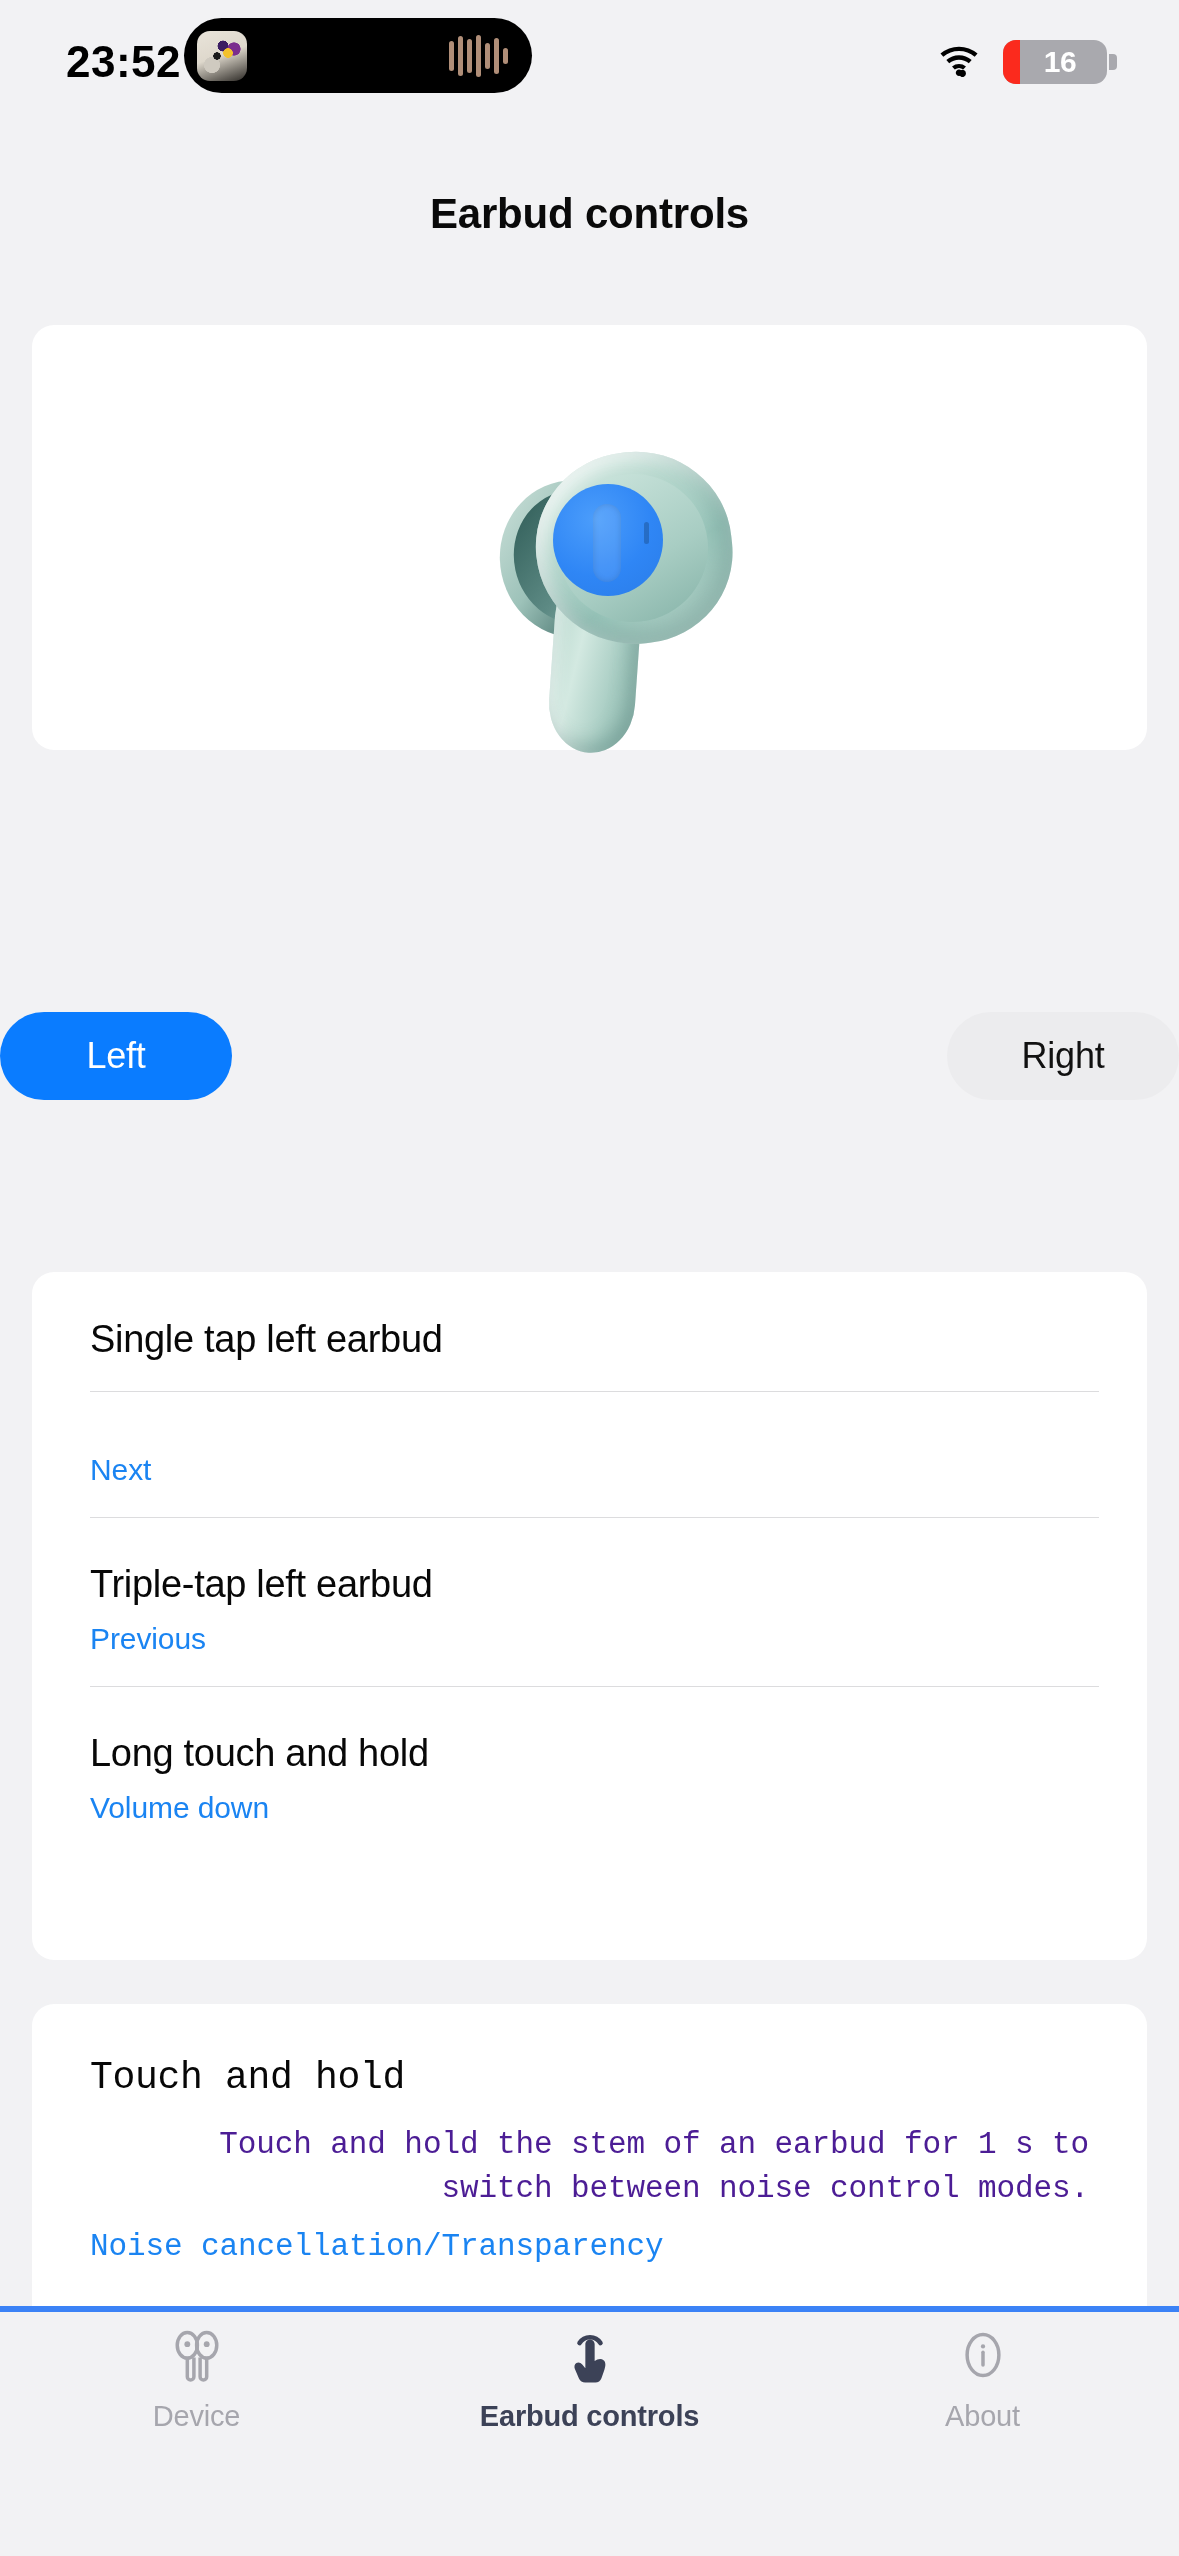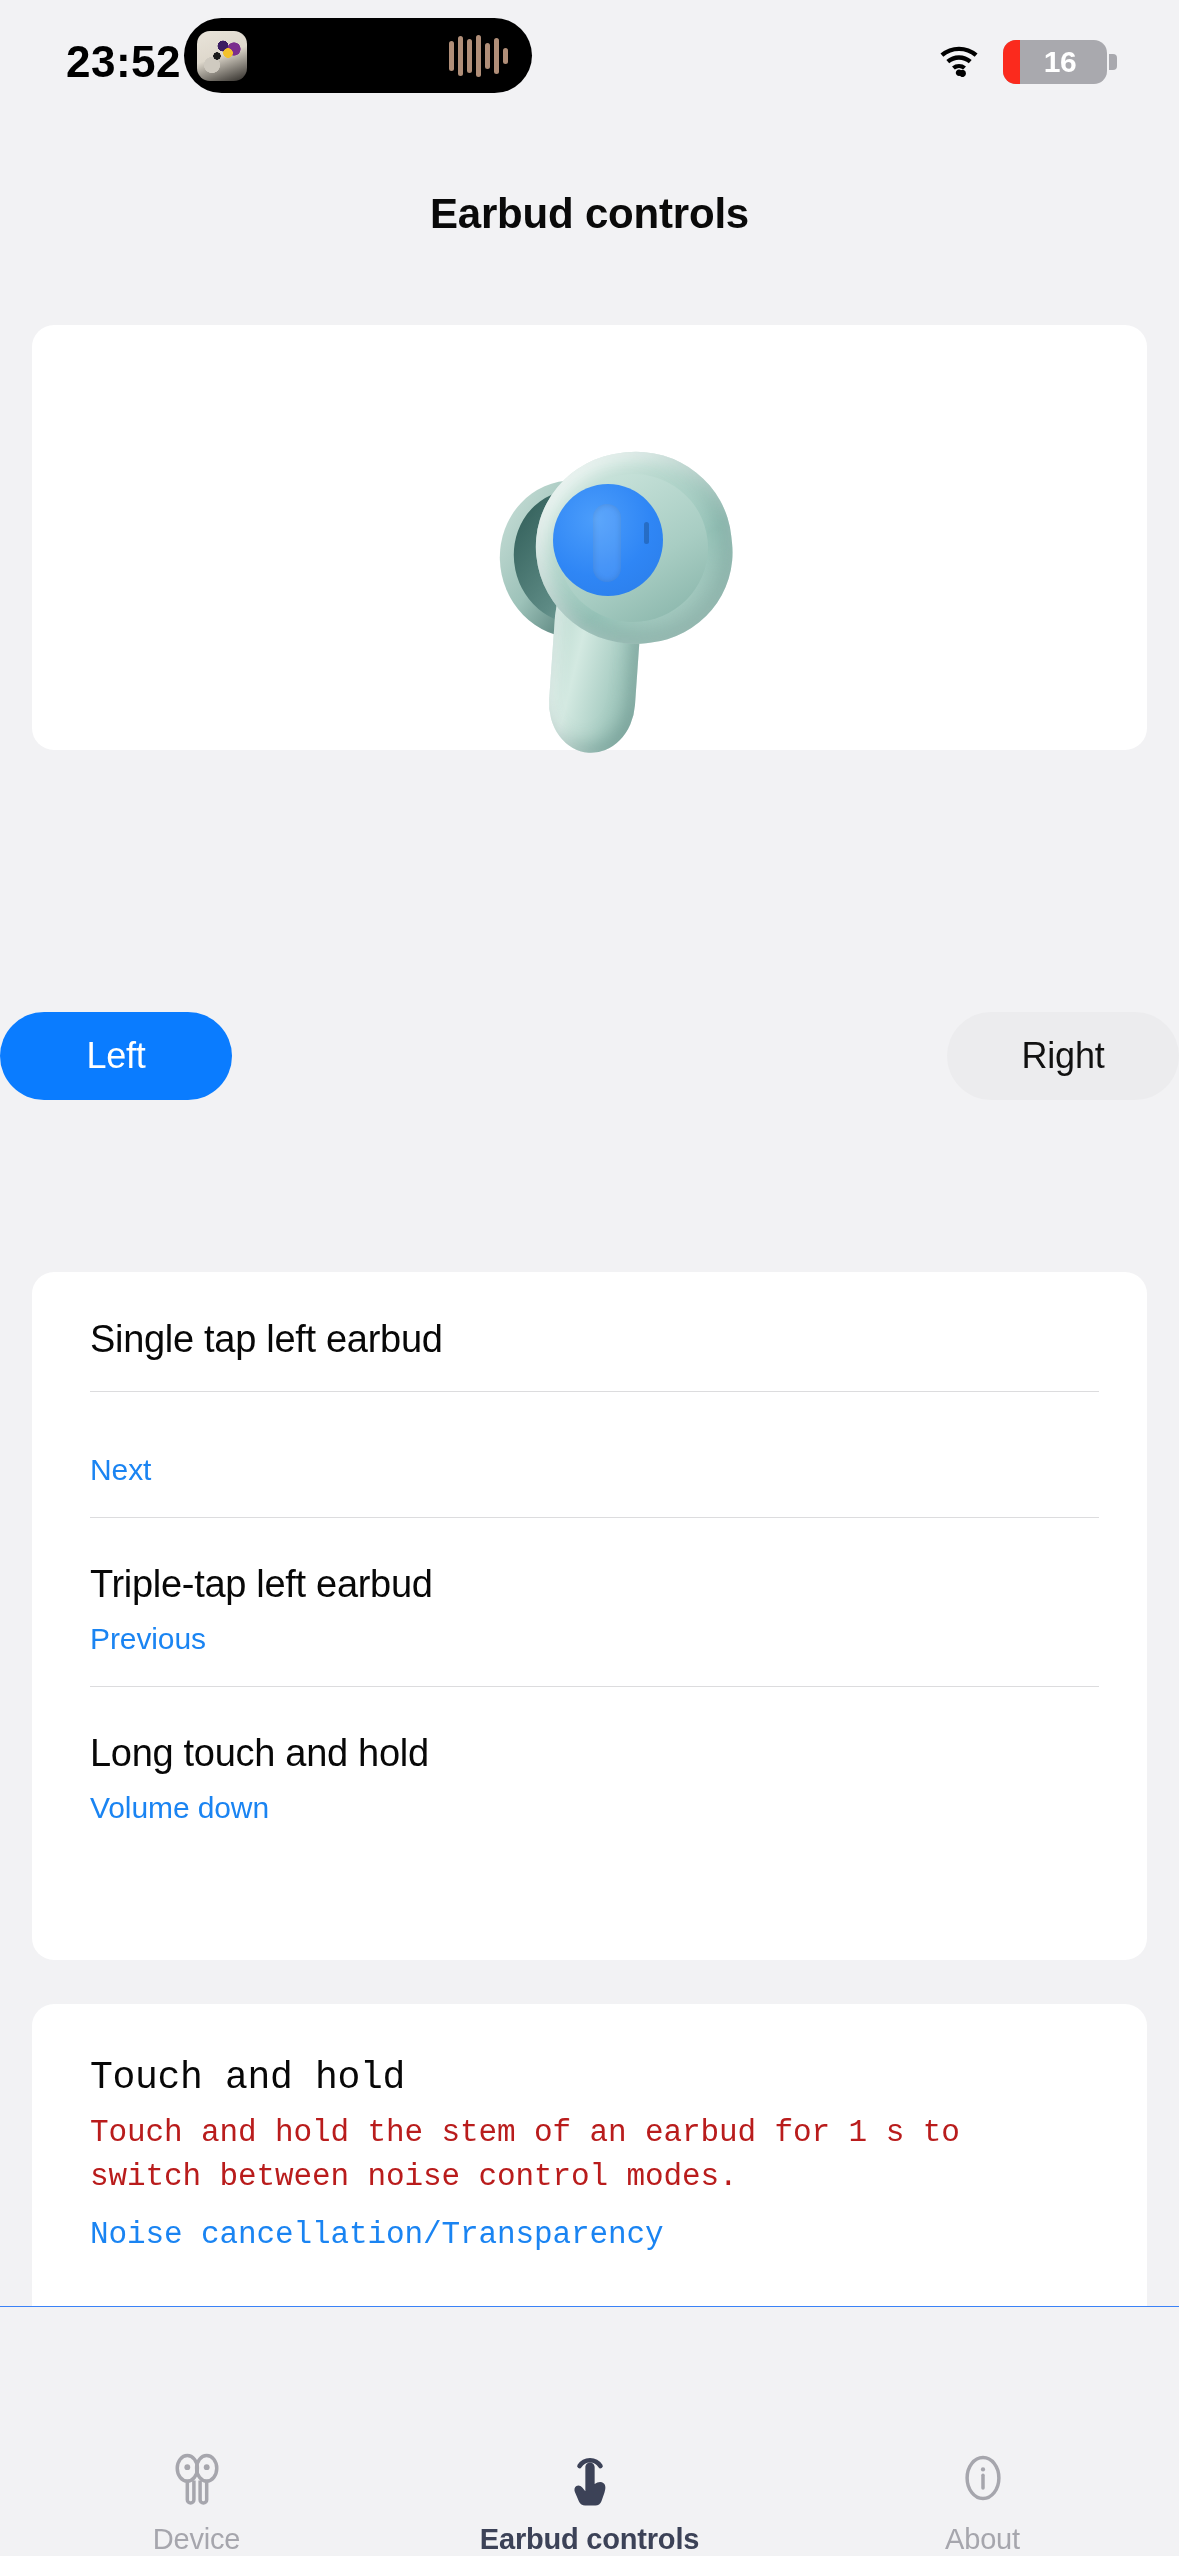--- a/index.html
+++ b/index.html
@@ -158,30 +158,31 @@
     content:""; position:absolute; top:0; left:58px; right:48px;
     height:1px; background:#dcdcde;
   }
   .row-title { font-size:38px; color:#080808; letter-spacing:-0.3px; }
   .row-value { font-size:30px; color:#1a84f2; margin-top:16px; letter-spacing:-0.1px; }
 
   
   #card-hold { top:2004px; height:330px; overflow:hidden; padding:52px 58px 0 58px;font-family:Liberation Mono, monospace; }
   .hold-title { font-size:38px; color:#070707; letter-spacing:-0.3px; }
   .hold-desc {
-    font-size:31px; color:#b91c1c; line-height:1.42; margin-top:12px;
+    font-size:31px; color:#4c1d95; line-height:1.42; margin-top:24px;
     letter-spacing:-0.1px;
+    text-align:right;
   }
   .hold-value { font-size:31px; color:#1a84f2; margin-top:18px; letter-spacing:-0.1px; }
 
   
   .tabbar {
     position:absolute; left:0; bottom:0; width:1179px; height:250px;
-    background:#f2f2f4; border-top:1px solid #3b82f6;
-    display:flex; align-items:flex-end; padding-top:22px; z-index:10;
+    background:#f2f2f4; border-top:6px solid #3b82f6;
+    display:flex; align-items:flex-start; padding-top:12px; z-index:10;
   }
   .tab {
     flex:1; display:flex; flex-direction:column; align-items:center; gap:14px;
     cursor:pointer;
   }
   .tab-label { font-size:29px; letter-spacing:-0.2px; }
   .tab.active .tab-label { color:#3c4257; font-weight:600; }
   .tab.inactive .tab-label { color:#a6a6ad; }
   .tab-icon { width:62px; height:62px; display:block; }
 

